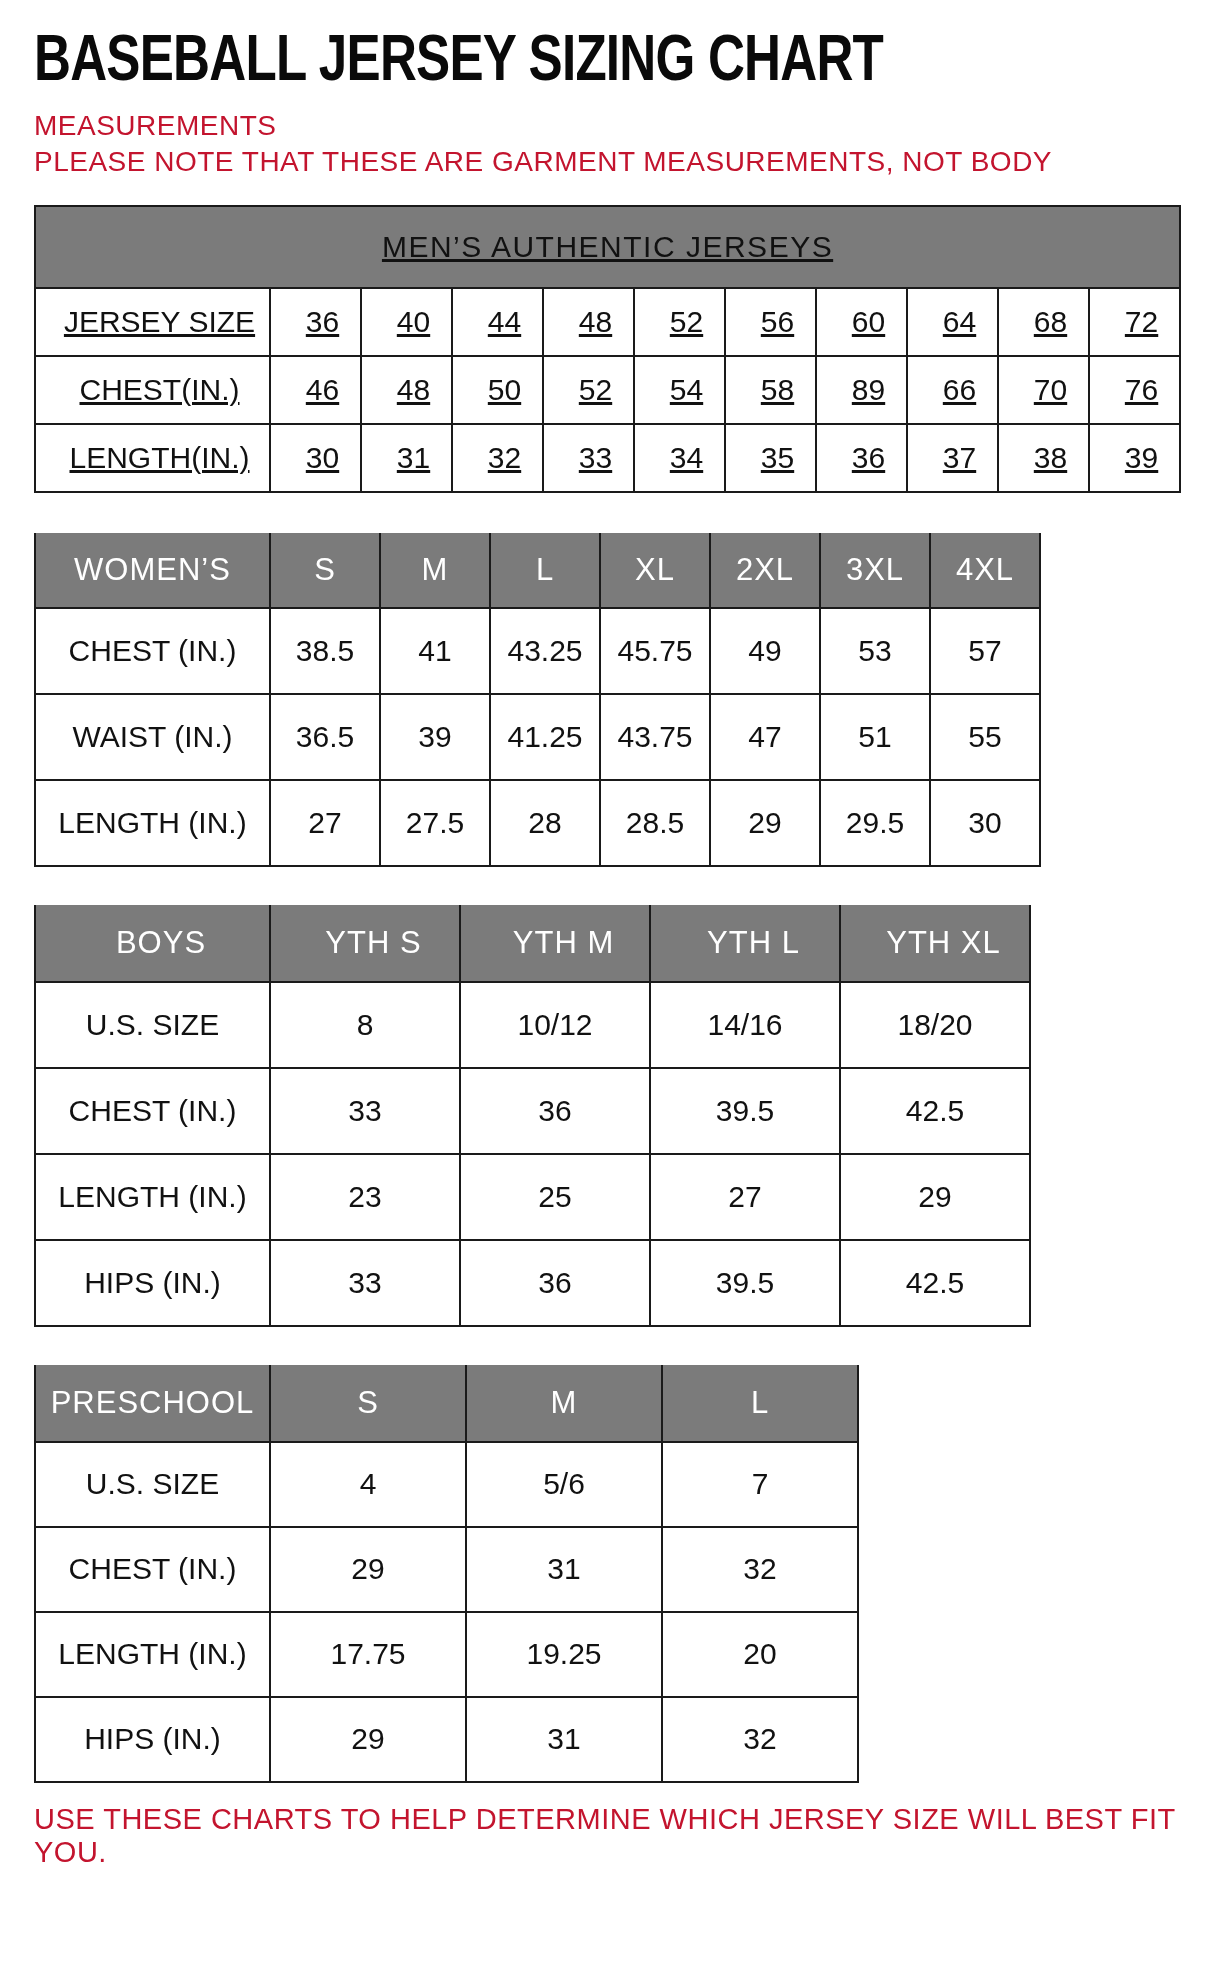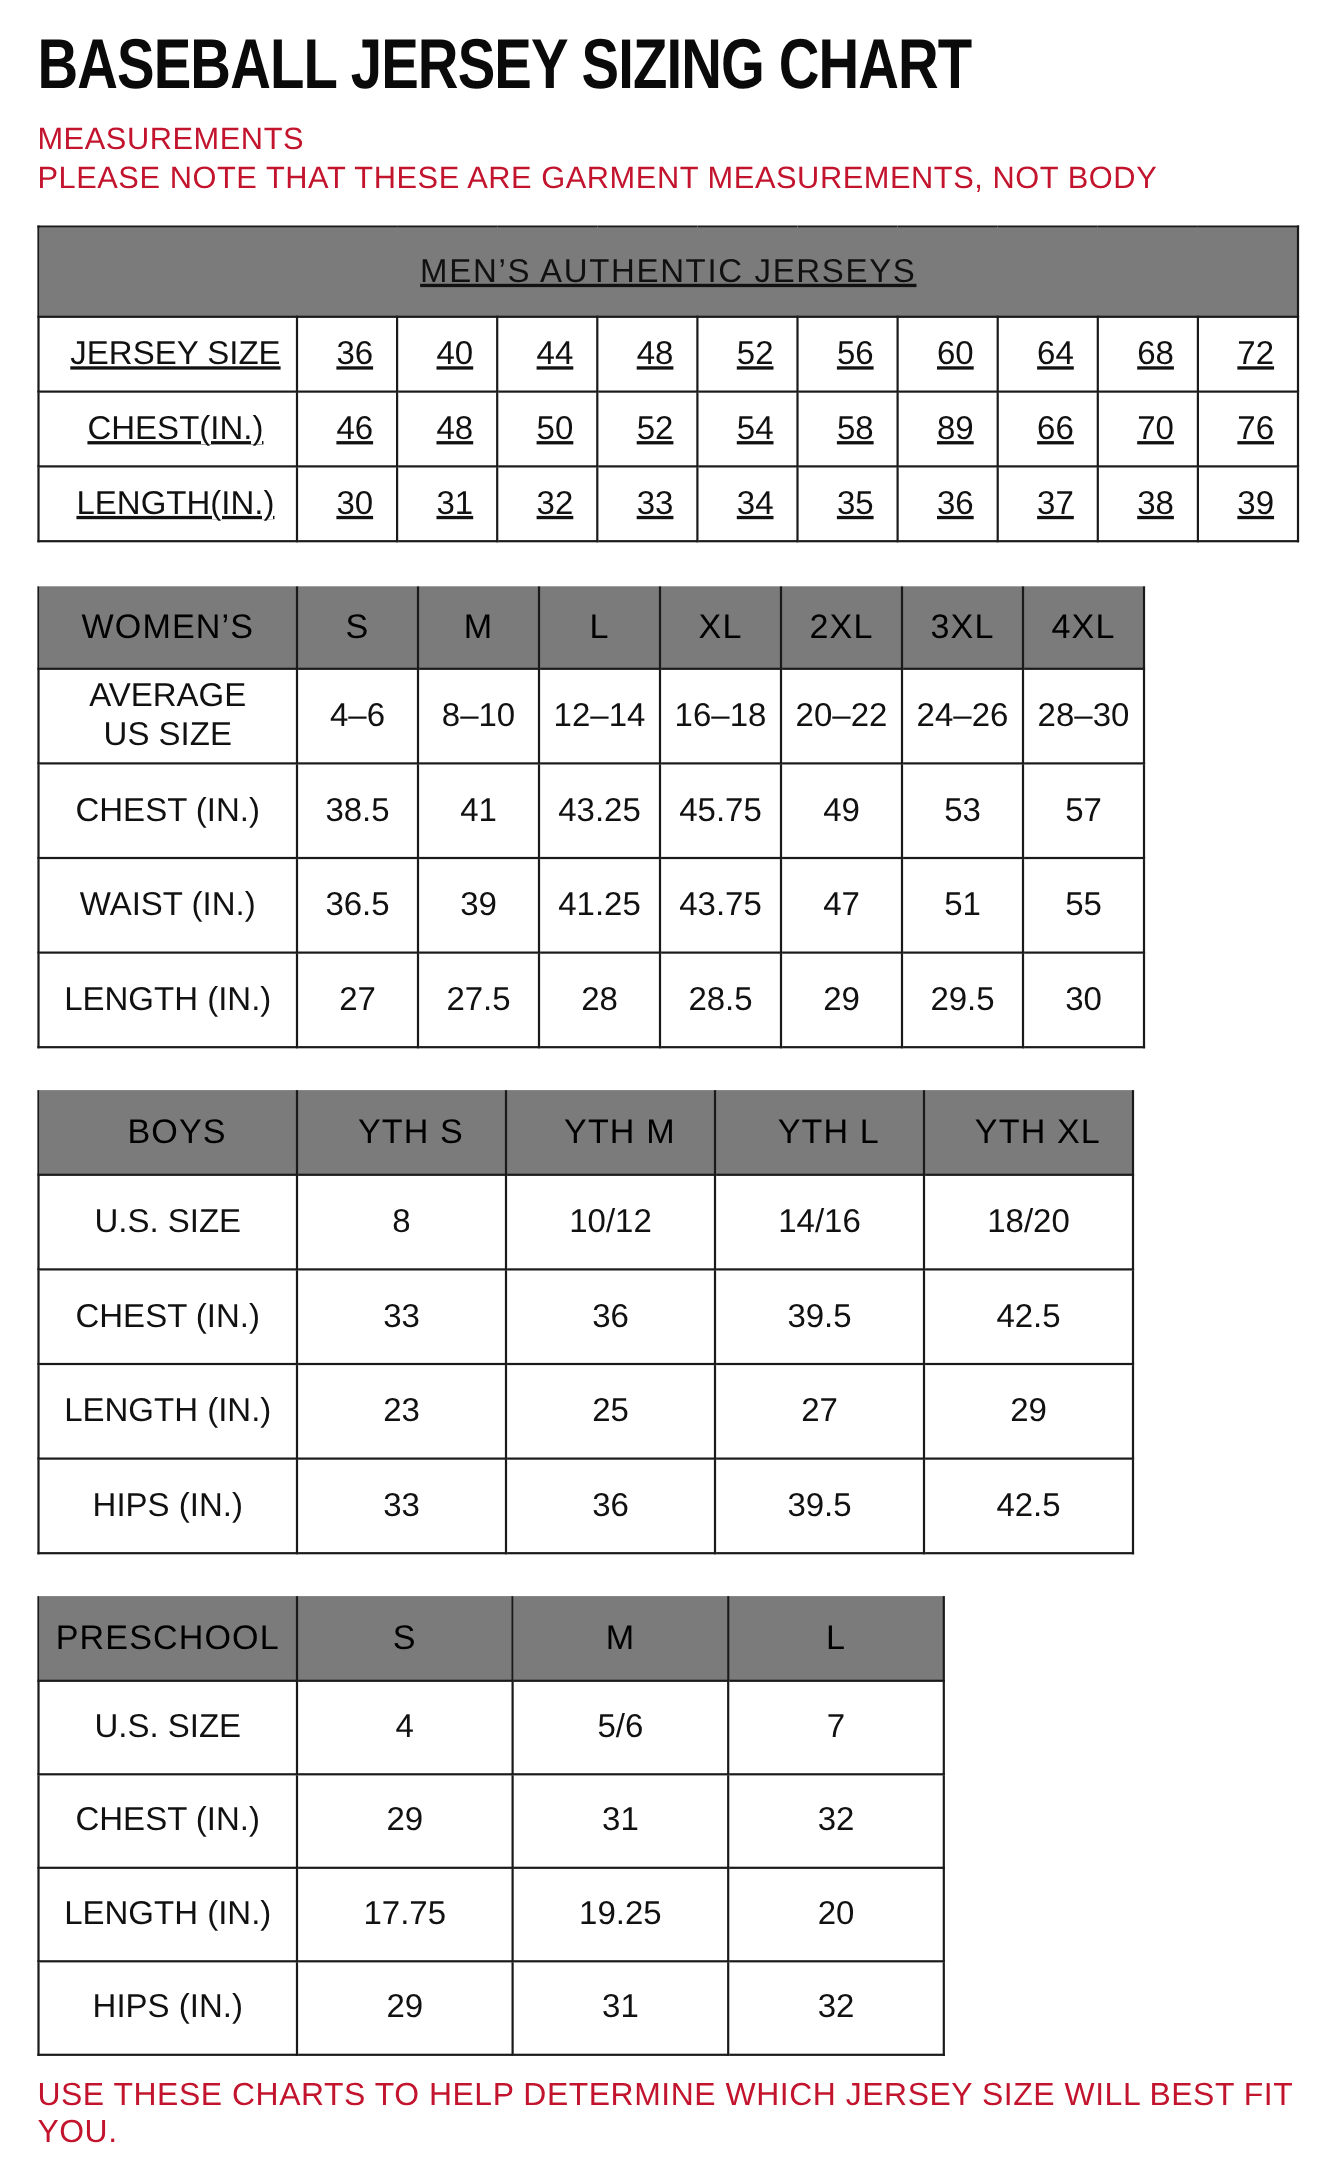--- a/index.html
+++ b/index.html
@@ -18,21 +18,21 @@
     font-size:30px; color:#111; padding:0 4px; overflow:hidden;
   }
   td.lbl { white-space:pre-line; line-height:1.15; }
 
   
   td.banner {
     background:#7b7b7b; color:#fff; border:none; border-bottom:2px solid #1a1a1a;
     font-size:36px; letter-spacing:1.5px; height:80px;
   }
   tr.ghead td {
-    background:#7b7b7b; color:#000000; border-top:none; font-size:31px; letter-spacing:1px;
+    background:#7b7b7b; color:#ffffff; border-top:none; font-size:31px; letter-spacing:1px;
   }
 
   
   .mens { margin-top:24px; width:1145px;text-decoration:underline; }
   .mens col.c-lbl { width:235px; }
   .mens col.c-dat { width:91px; }
   .mens tr.head td { height:70px; }
   .mens tr.data td { height:66px;padding-left:18px; }
 
   
@@ -131,31 +131,20 @@
       <td>WOMEN’S</td>
       <td>S</td>
       <td>M</td>
       <td>L</td>
       <td>XL</td>
       <td>2XL</td>
       <td>3XL</td>
       <td>4XL</td>
     </tr>
     <tr class="data">
-      <td class="lbl">AVERAGE
-US SIZE</td>
-      <td>4–6</td>
-      <td>8–10</td>
-      <td>12–14</td>
-      <td>16–18</td>
-      <td>20–22</td>
-      <td>24–26</td>
-      <td>28–30</td>
-    </tr>
-    <tr class="data">
       <td class="lbl">CHEST (IN.)</td>
       <td>38.5</td>
       <td>41</td>
       <td>43.25</td>
       <td>45.75</td>
       <td>49</td>
       <td>53</td>
       <td>57</td>
     </tr>
     <tr class="data">

